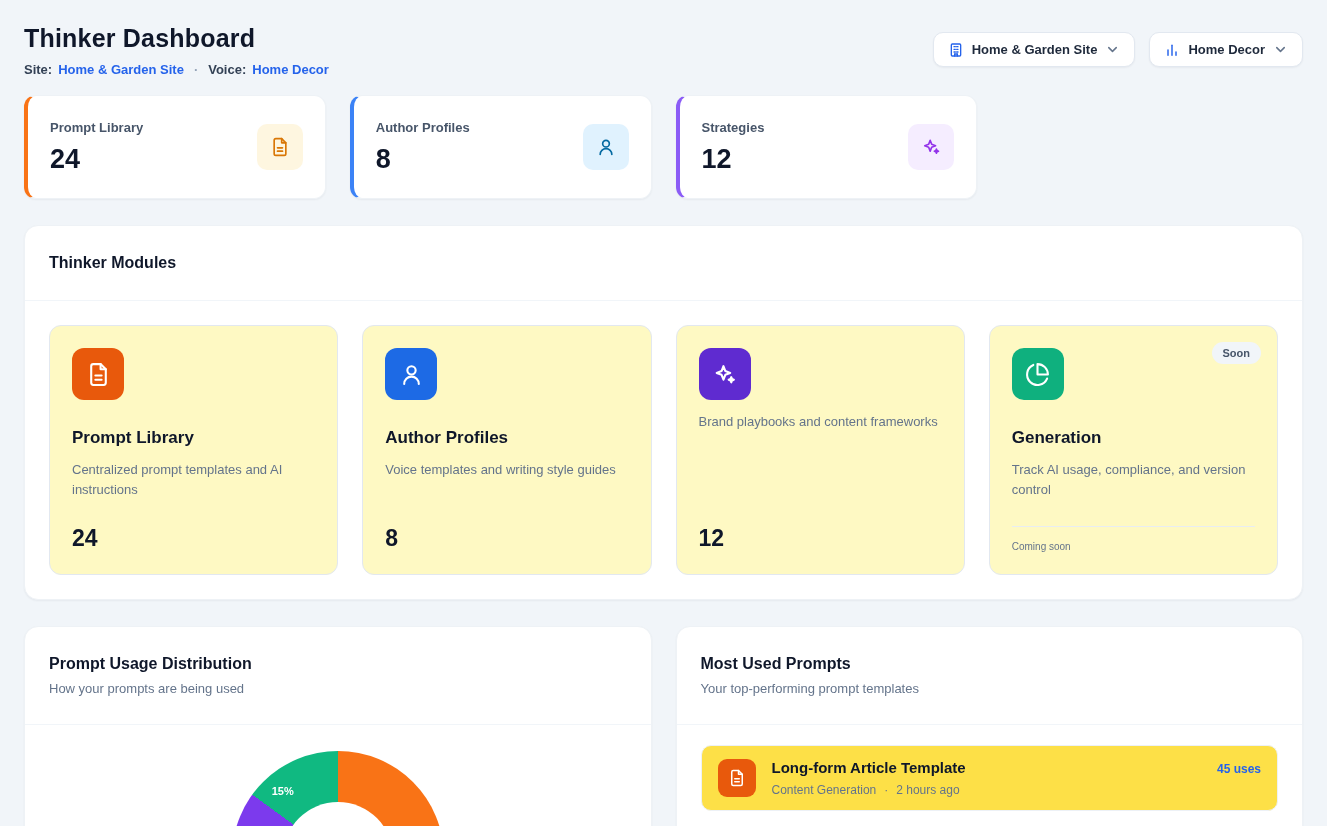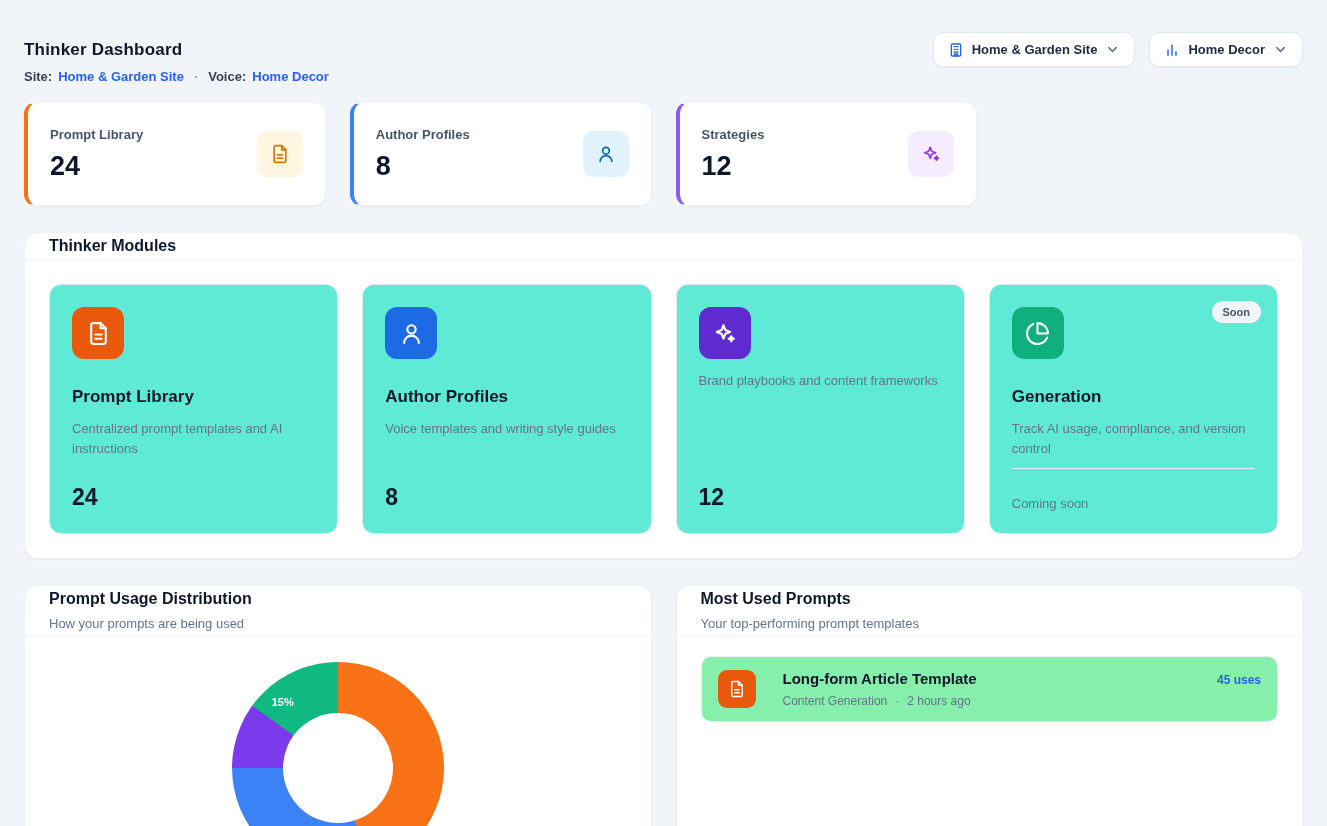--- a/index.html
+++ b/index.html
@@ -5,21 +5,21 @@
   * { margin:0; padding:0; box-sizing:border-box; }
   html,body { width:1327px; height:826px; }
   body {
     font-family:"Liberation Sans","DejaVu Sans",sans-serif;
     background:#f1f5f9; color:#0f172a; overflow:hidden;
   }
   .page { width:1327px; height:826px; padding:24px 24px 0; overflow:hidden; position:relative; }
 
   
   .top { display:flex; justify-content:space-between; align-items:flex-start; margin-bottom:18px; }
-  .page-title { font-size:17px; font-weight:800; color:#0f172a; letter-spacing:.2px;margin-top:16px; }
+  .page-title { font-size:25px; font-weight:800; color:#0f172a; letter-spacing:.2px; }
   .meta { margin-top:9px; font-size:13px; color:#334155; font-weight:600; display:flex; gap:6px; align-items:center; }
   .meta a { color:#2563eb; text-decoration:none; font-weight:700; cursor:pointer; }
   .meta .dot { color:#94a3b8; margin:0 4px; }
   .top-actions { display:flex; gap:14px; margin-top:8px; }
   .select-btn {
     display:flex; align-items:center; gap:8px; background:#fff;
     border:1px solid #e2e8f0; border-radius:10px; height:35px; padding:0 14px;
     font-size:13px; font-weight:700; color:#1e293b; cursor:pointer;
     box-shadow:0 1px 2px rgba(15,23,42,.05);
   }
@@ -43,55 +43,55 @@
   .stat-value { font-size:27px; font-weight:800; color:#0f172a; margin-top:9px; }
   .stat-icon { width:46px; height:46px; border-radius:10px; display:flex; align-items:center; justify-content:center; }
   .stat-icon svg { width:20px; height:20px; }
   .stat-icon.orange { background:#fef6e0; color:#d97706; }
   .stat-icon.blue   { background:#e0f2fe; color:#0369a1; }
   .stat-icon.purple { background:#f5edff; color:#9333ea; }
   .stat-icon.green  { background:#e6f9f1; color:#10b981; }
 
   
   .panel { background:#fff; border-radius:14px; border:1px solid #eef2f6; box-shadow:0 1px 2px rgba(15,23,42,.05); margin-top:26px; }
-  .panel-head { padding:4px 24px; border-bottom:1px solid #f1f5f9; }
+  .panel-head { padding:28px 24px; border-bottom:1px solid #f1f5f9; }
   .panel-title { font-size:16px; font-weight:700; color:#0f172a; }
   .panel-sub { font-size:13px; color:#64748b; margin-top:8px; }
   .modules-grid { padding:24px; display:grid; grid-template-columns:repeat(4,1fr); gap:24px; }
   .module-card {
     border:1px solid #e2e8f0; border-radius:12px; padding:22px;
     min-height:250px; display:flex; flex-direction:column; position:relative;
-    background:#5eead4; cursor:pointer;
+    background:#fef9c3; cursor:pointer;
   }
   .module-icon { width:52px; height:52px; border-radius:12px; display:flex; align-items:center; justify-content:center; color:#fff; }
   .module-icon svg { width:25px; height:25px; }
   .module-icon.orange { background:#e8590c; }
   .module-icon.blue   { background:#1d6ae5; }
   .module-icon.purple { background:#5f2bd0; }
   .module-icon.green  { background:#0fb07e; }
   .module-title { font-size:17px; font-weight:800; color:#0f172a; margin-top:28px; }
   .module-desc { font-size:13px; color:#64748b; margin-top:12px; line-height:1.55; }
   .module-value { font-size:23px; font-weight:800; color:#0f172a; margin-top:auto; }
   .soon-badge {
     position:absolute; top:16px; right:16px; background:#f1f5f9; color:#475569;
     font-size:11px; font-weight:700; padding:5px 11px; border-radius:999px;
   }
-  .module-footer { margin-top:auto; border-top:1px solid #e8edf3; padding-top:27px; font-size:13px; color:#64748b; }
+  .module-footer { margin-top:auto; border-top:1px solid #e8edf3; padding-top:14px; font-size:10px; color:#64748b; }
 
   
   .bottom { display:grid; grid-template-columns:1fr 1fr; gap:24px; margin-top:26px; }
   .bottom .panel { margin-top:0; height:260px; overflow:hidden; }
   .chart-area { position:relative; height:180px; }
   .donut { width:212px; height:212px; border-radius:50%; margin:26px auto 0; position:relative; }
   .donut::after { content:""; position:absolute; inset:51px; background:#fff; border-radius:50%; }
   .donut-label { position:absolute; left:40px; top:34px; color:#fff; font-size:11px; font-weight:800; z-index:2; }
 
   .prompt-list { padding:20px 24px; }
   .prompt-item {
-    display:flex; align-items:flex-start; gap:27px; background:#86efac;
+    display:flex; align-items:flex-start; gap:16px; background:#fde047;
     border:1px solid #edf1f6; border-radius:10px; padding:13px 16px; cursor:pointer;
   }
   .prompt-item-icon { width:38px; height:38px; border-radius:9px; background:#e8590c; color:#fff; display:flex; align-items:center; justify-content:center; flex:0 0 auto; }
   .prompt-item-icon svg { width:18px; height:18px; }
   .prompt-item-main { flex:1; }
   .prompt-item-title { font-size:15px; font-weight:800; color:#0f172a; }
   .prompt-item-meta { display:flex; gap:8px; align-items:center; font-size:12px; color:#64748b; margin-top:7px;text-align:right; }
   .prompt-item-uses { font-size:12px; font-weight:800; color:#2563eb; margin-top:3px; }
 </style>
 </head>

